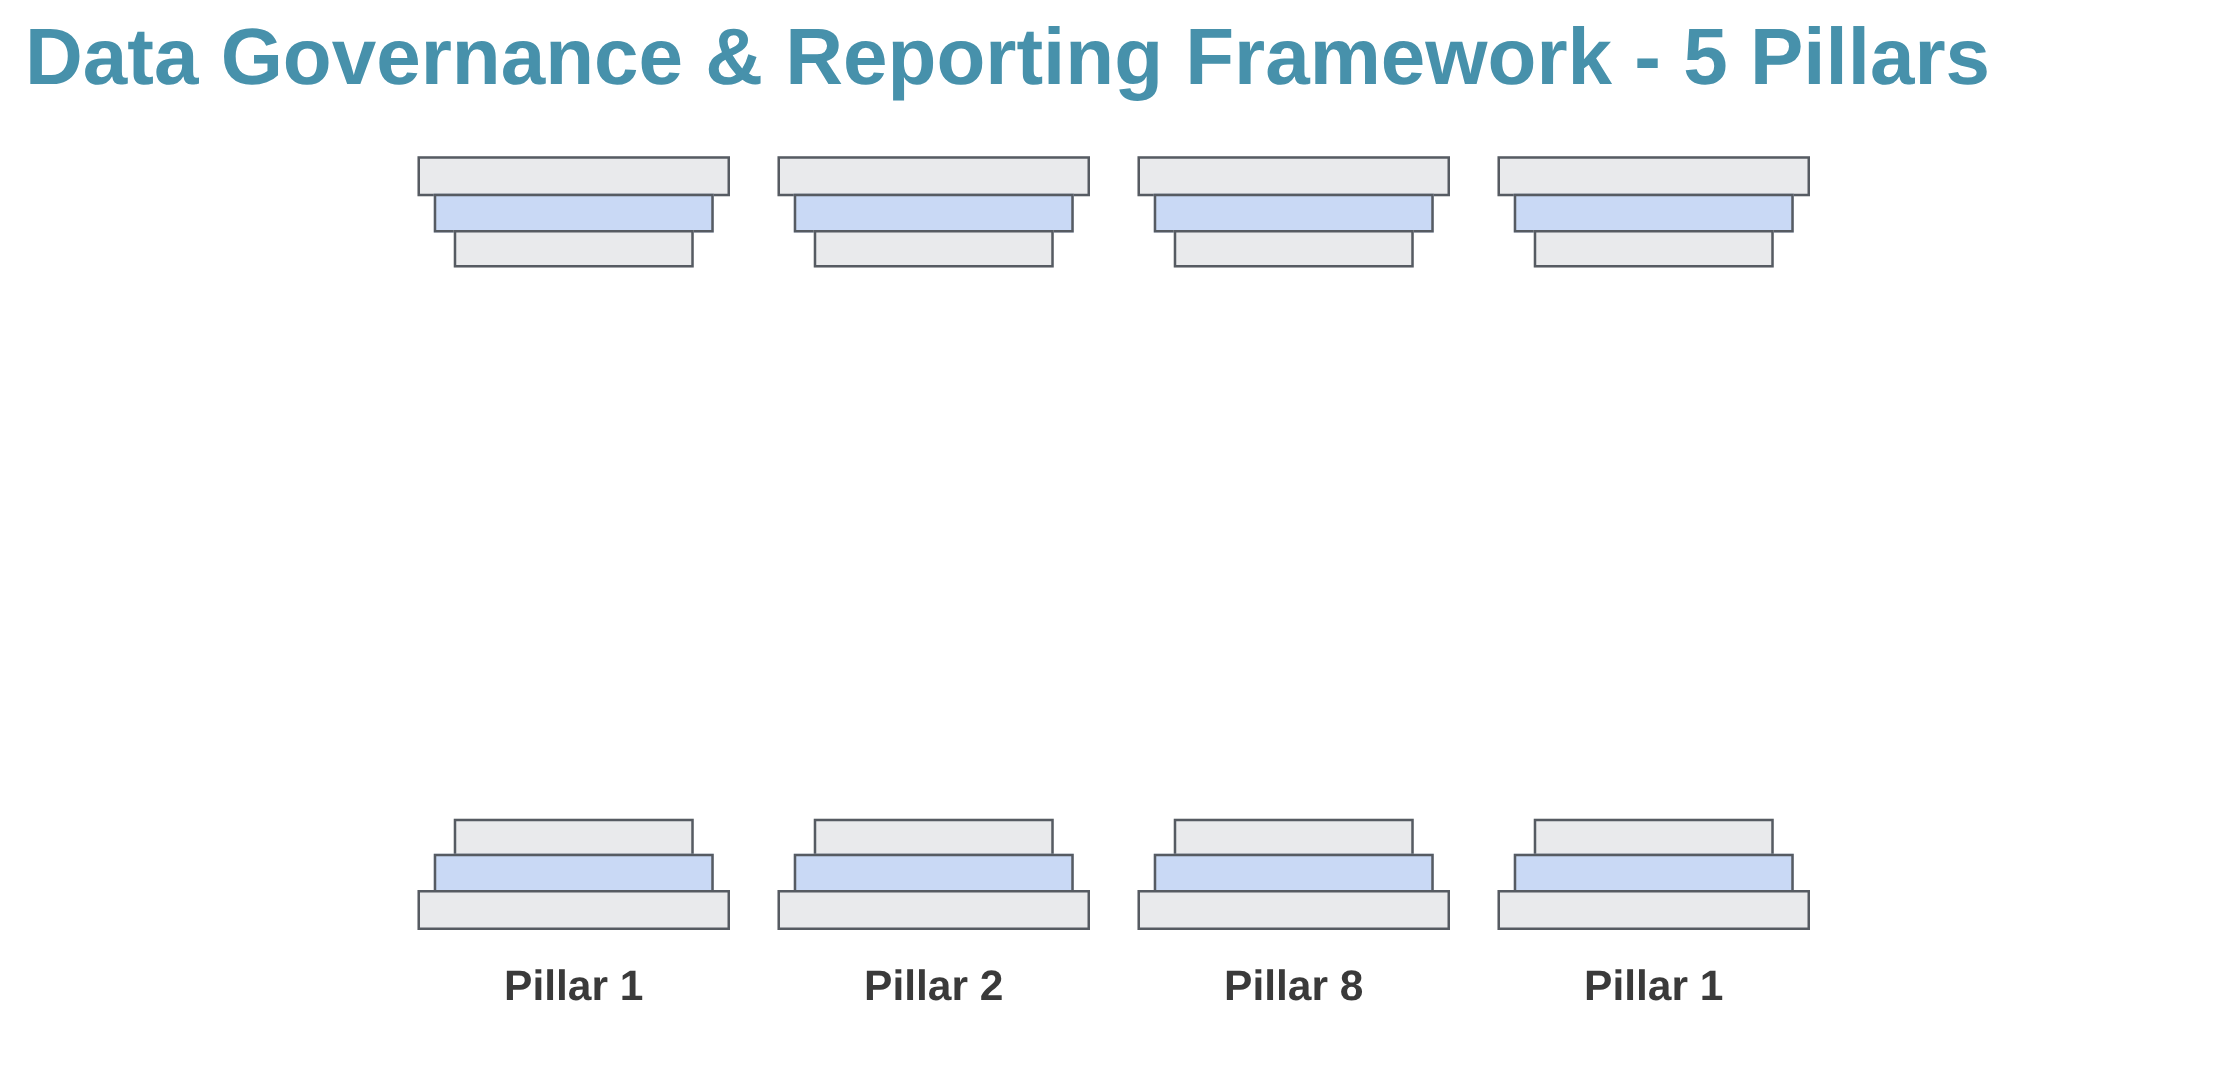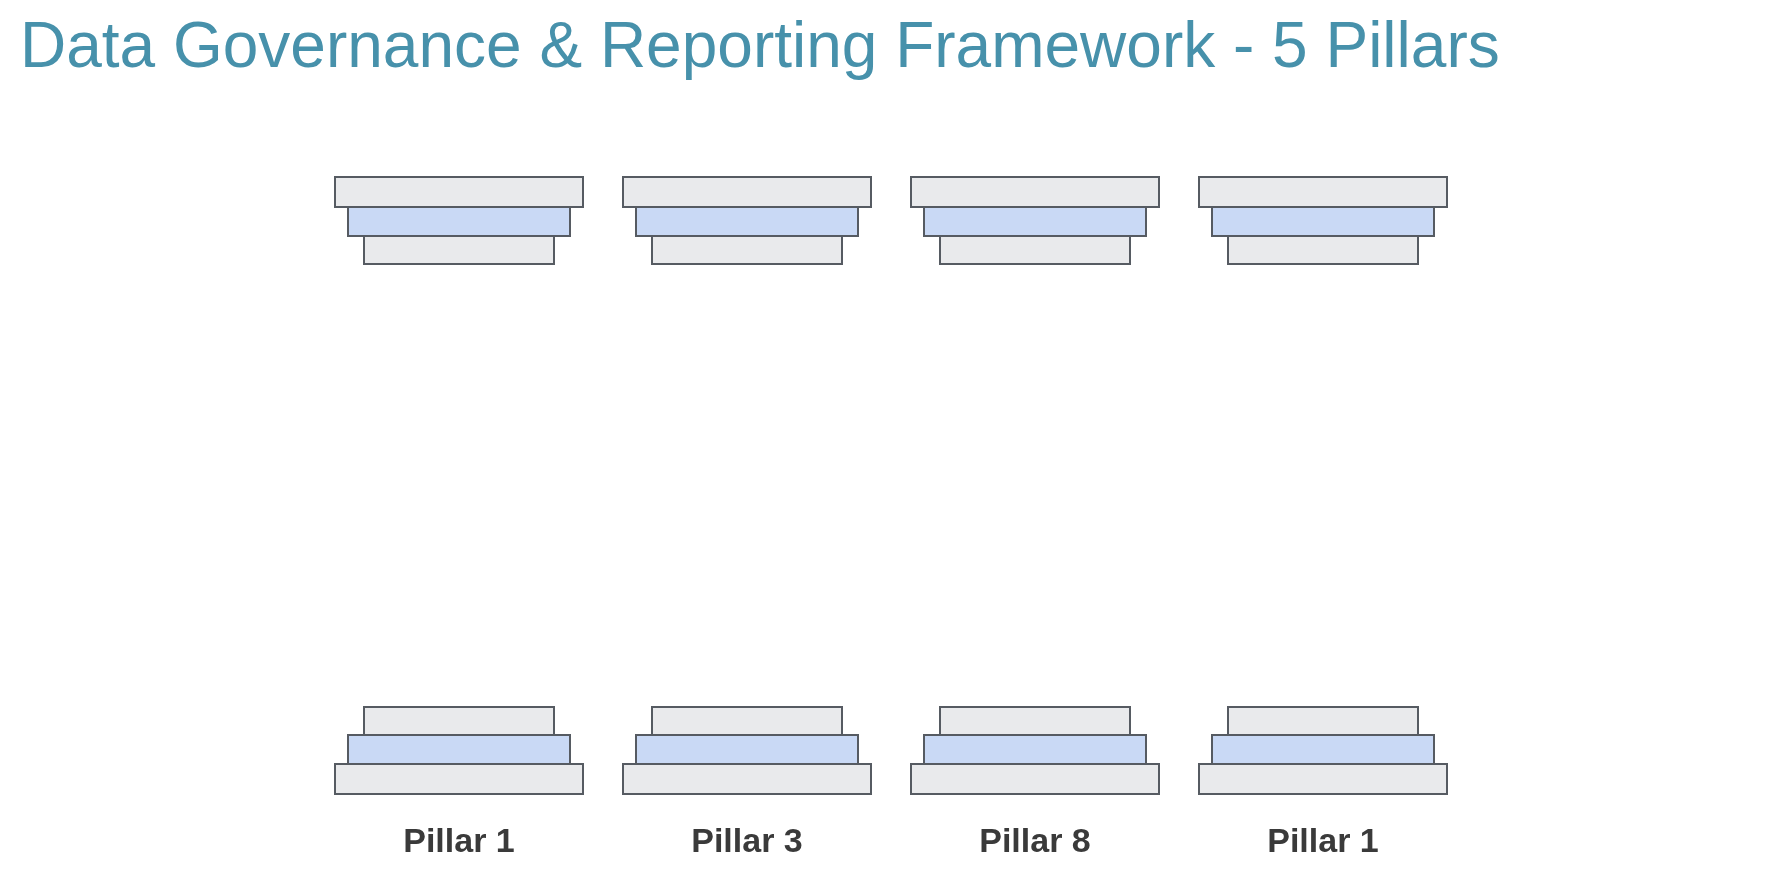--- a/index.html
+++ b/index.html
@@ -14,27 +14,27 @@
   * { margin: 0; padding: 0; box-sizing: border-box; }
   html, body {
     width: 1782px; height: 872px;
     background: var(--background);
     font-family: "Liberation Sans", sans-serif;
     overflow: hidden;
   }
   .page-title {
     padding: 10px 0 0 20px;
     font-size: 64px;
-    font-weight: 400;
+    font-weight: 700;
     line-height: 1.1;
     color: var(--title);
     white-space: nowrap;
   }
   .pillars-row {
-    margin-top: 96px;
+    margin-top: 45px;
     display: flex;
     justify-content: center;
     gap: 38px;
   }
   .pillar {
     display: flex;
     flex-direction: column;
     align-items: center;
   }
   .block {
@@ -88,34 +88,34 @@
     <div class="shaft">
       <div class="shaft-text">Reporting of
 Data Architecture</div>
     </div>
     <div class="block base-top"></div>
     <div class="block base-mid"></div>
     <div class="block base-bottom"></div>
     <div class="pillar-label">Pillar 1</div>
   </div>
 
-
   <div class="pillar">
     <div class="block cap-top"></div>
     <div class="block cap-mid"></div>
     <div class="block cap-bottom"></div>
     <div class="shaft">
-      <div class="shaft-text">SVOD &amp; SSOT  KPIs,
-Reports and others</div>
+      <div class="shaft-text">Reporting of
+Data Quality</div>
     </div>
     <div class="block base-top"></div>
     <div class="block base-mid"></div>
     <div class="block base-bottom"></div>
-    <div class="pillar-label">Pillar 3</div>
+    <div class="pillar-label">Pillar 2</div>
   </div>
+
 
   <div class="pillar">
     <div class="block cap-top"></div>
     <div class="block cap-mid"></div>
     <div class="block cap-bottom"></div>
     <div class="shaft">
       <div class="shaft-text">Security &amp; Access
 Control; Committee</div>
     </div>
     <div class="block base-top"></div>

